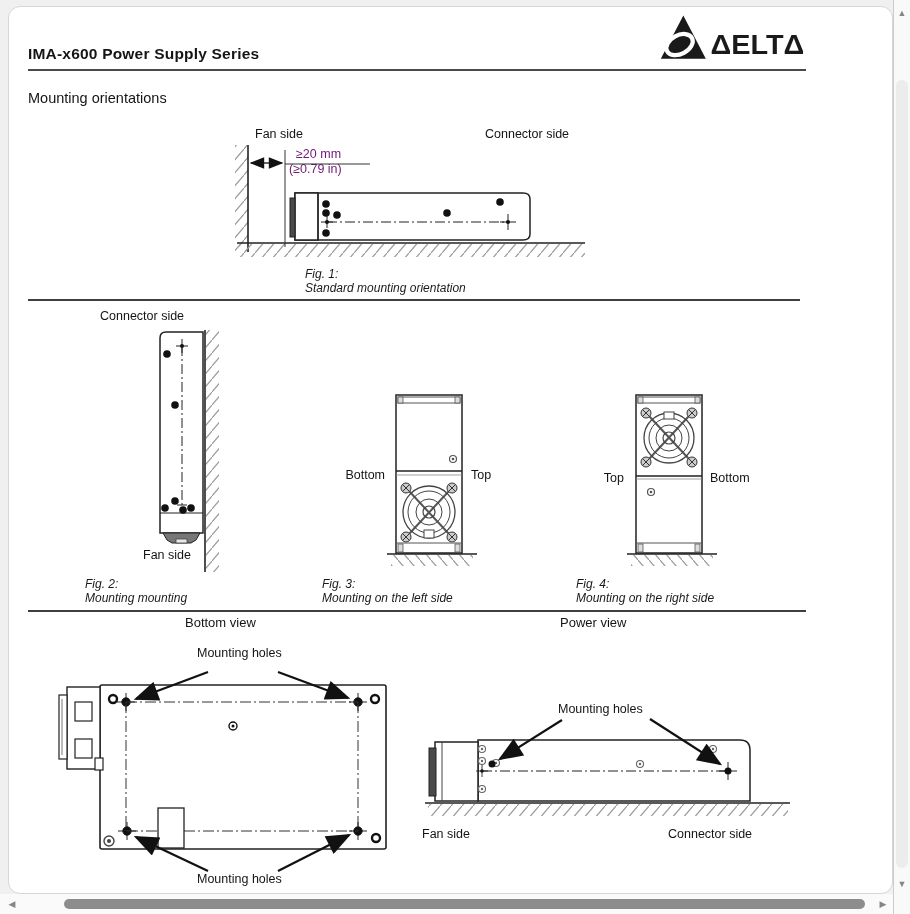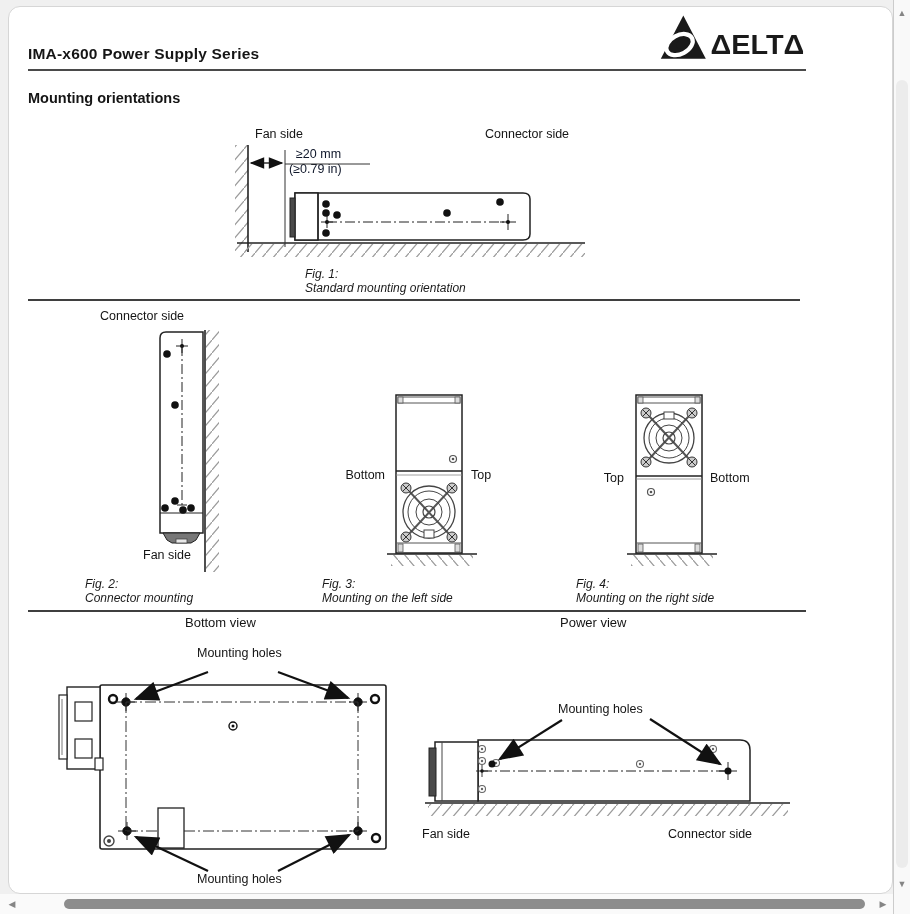--- a/index.html
+++ b/index.html
@@ -12,24 +12,24 @@
   }
   .abs{position:absolute;}
   .page-card{
     left:8px;top:6px;width:885px;height:888px;
     background:#ffffff;border:1px solid #d6d6d6;border-radius:12px;
     box-sizing:border-box;
   }
   .content{left:0;top:0;width:910px;height:780px;}
   .doc-title{left:28px;top:45px;font-size:15.5px;font-weight:bold;letter-spacing:.2px;color:#151515;}
   .h-rule{height:2px;background:#4a4a4a;}
-  .sec-heading{left:28px;top:90px;font-size:14.5px;font-weight:bold;color:#151515;}
+  .sec-heading{left:28px;top:90px;font-size:14.5px;font-weight:normal;color:#151515;}
   .view-heading{font-size:13px;font-weight:normal;color:#151515;}
   .lbl{font-size:12.5px;color:#141414;white-space:nowrap;text-align:center;}
-  .dim{font-size:12.5px;color:#0f172a;white-space:nowrap;}
+  .dim{font-size:12.5px;color:#701a75;white-space:nowrap;}
   .cap{font-size:12px;font-style:italic;color:#1a1a1a;white-space:nowrap;display:flex;flex-direction:column;}
   .cap .tag{margin-right:17px;}
   svg{display:block;overflow:visible;}
   
   .v-track{right:0;top:0;width:17px;height:914px;background:#f9f9f9;border-left:1px solid #cccccc;box-sizing:border-box;}
   .v-thumb{left:896px;top:80px;width:12px;height:788px;background:#ececec;border-radius:6px;}
   .h-track{left:0;top:894px;width:893px;height:20px;background:#fafafa;}
   .h-thumb{left:64px;top:899px;width:801px;height:10px;background:#8d8d8d;border-radius:5px;}
   .scroll-arrow{font-size:9px;color:#858585;line-height:14px;text-align:center;width:14px;height:14px;user-select:none;}
 </style>
@@ -130,21 +130,21 @@
 
     <line x1="30" y1="19" x2="42" y2="19" stroke="#222" stroke-width="1"></line>
     <line x1="36" y1="12" x2="36" y2="26" stroke="#222" stroke-width="1"></line>
     <circle cx="36" cy="19" r="2" fill="#111"></circle>
     <line x1="36" y1="19" x2="36" y2="178" stroke="#222" stroke-width="1" stroke-dasharray="10 3 2 3"></line>
     <line x1="31" y1="178" x2="41" y2="178" stroke="#222" stroke-width="1"></line>
   </svg>
 
   <div class="abs cap" style="left:85px;top:577px">
     <span class="tag">Fig. 2:</span>
-    <span>Connector mounting</span>
+    <span>Mounting mounting</span>
   </div>
 
   <div class="abs lbl" style="left:330px;top:468px;width:55px;text-align:right">Bottom</div>
   <div class="abs lbl" style="left:471px;top:468px">Top</div>
 
   <svg class="abs" style="left:387px;top:391px" width="90" height="175" viewBox="0 0 90 175">
     <rect x="9" y="4" width="66" height="158" fill="#fff" stroke="#222" stroke-width="1.5"></rect>
     <rect x="11" y="6" width="62" height="6" fill="#fff" stroke="#555" stroke-width="1"></rect>
     <rect x="11" y="6" width="5" height="6" fill="#ddd" stroke="#555" stroke-width="0.8"></rect>
     <rect x="68" y="6" width="5" height="6" fill="#ddd" stroke="#555" stroke-width="0.8"></rect>

